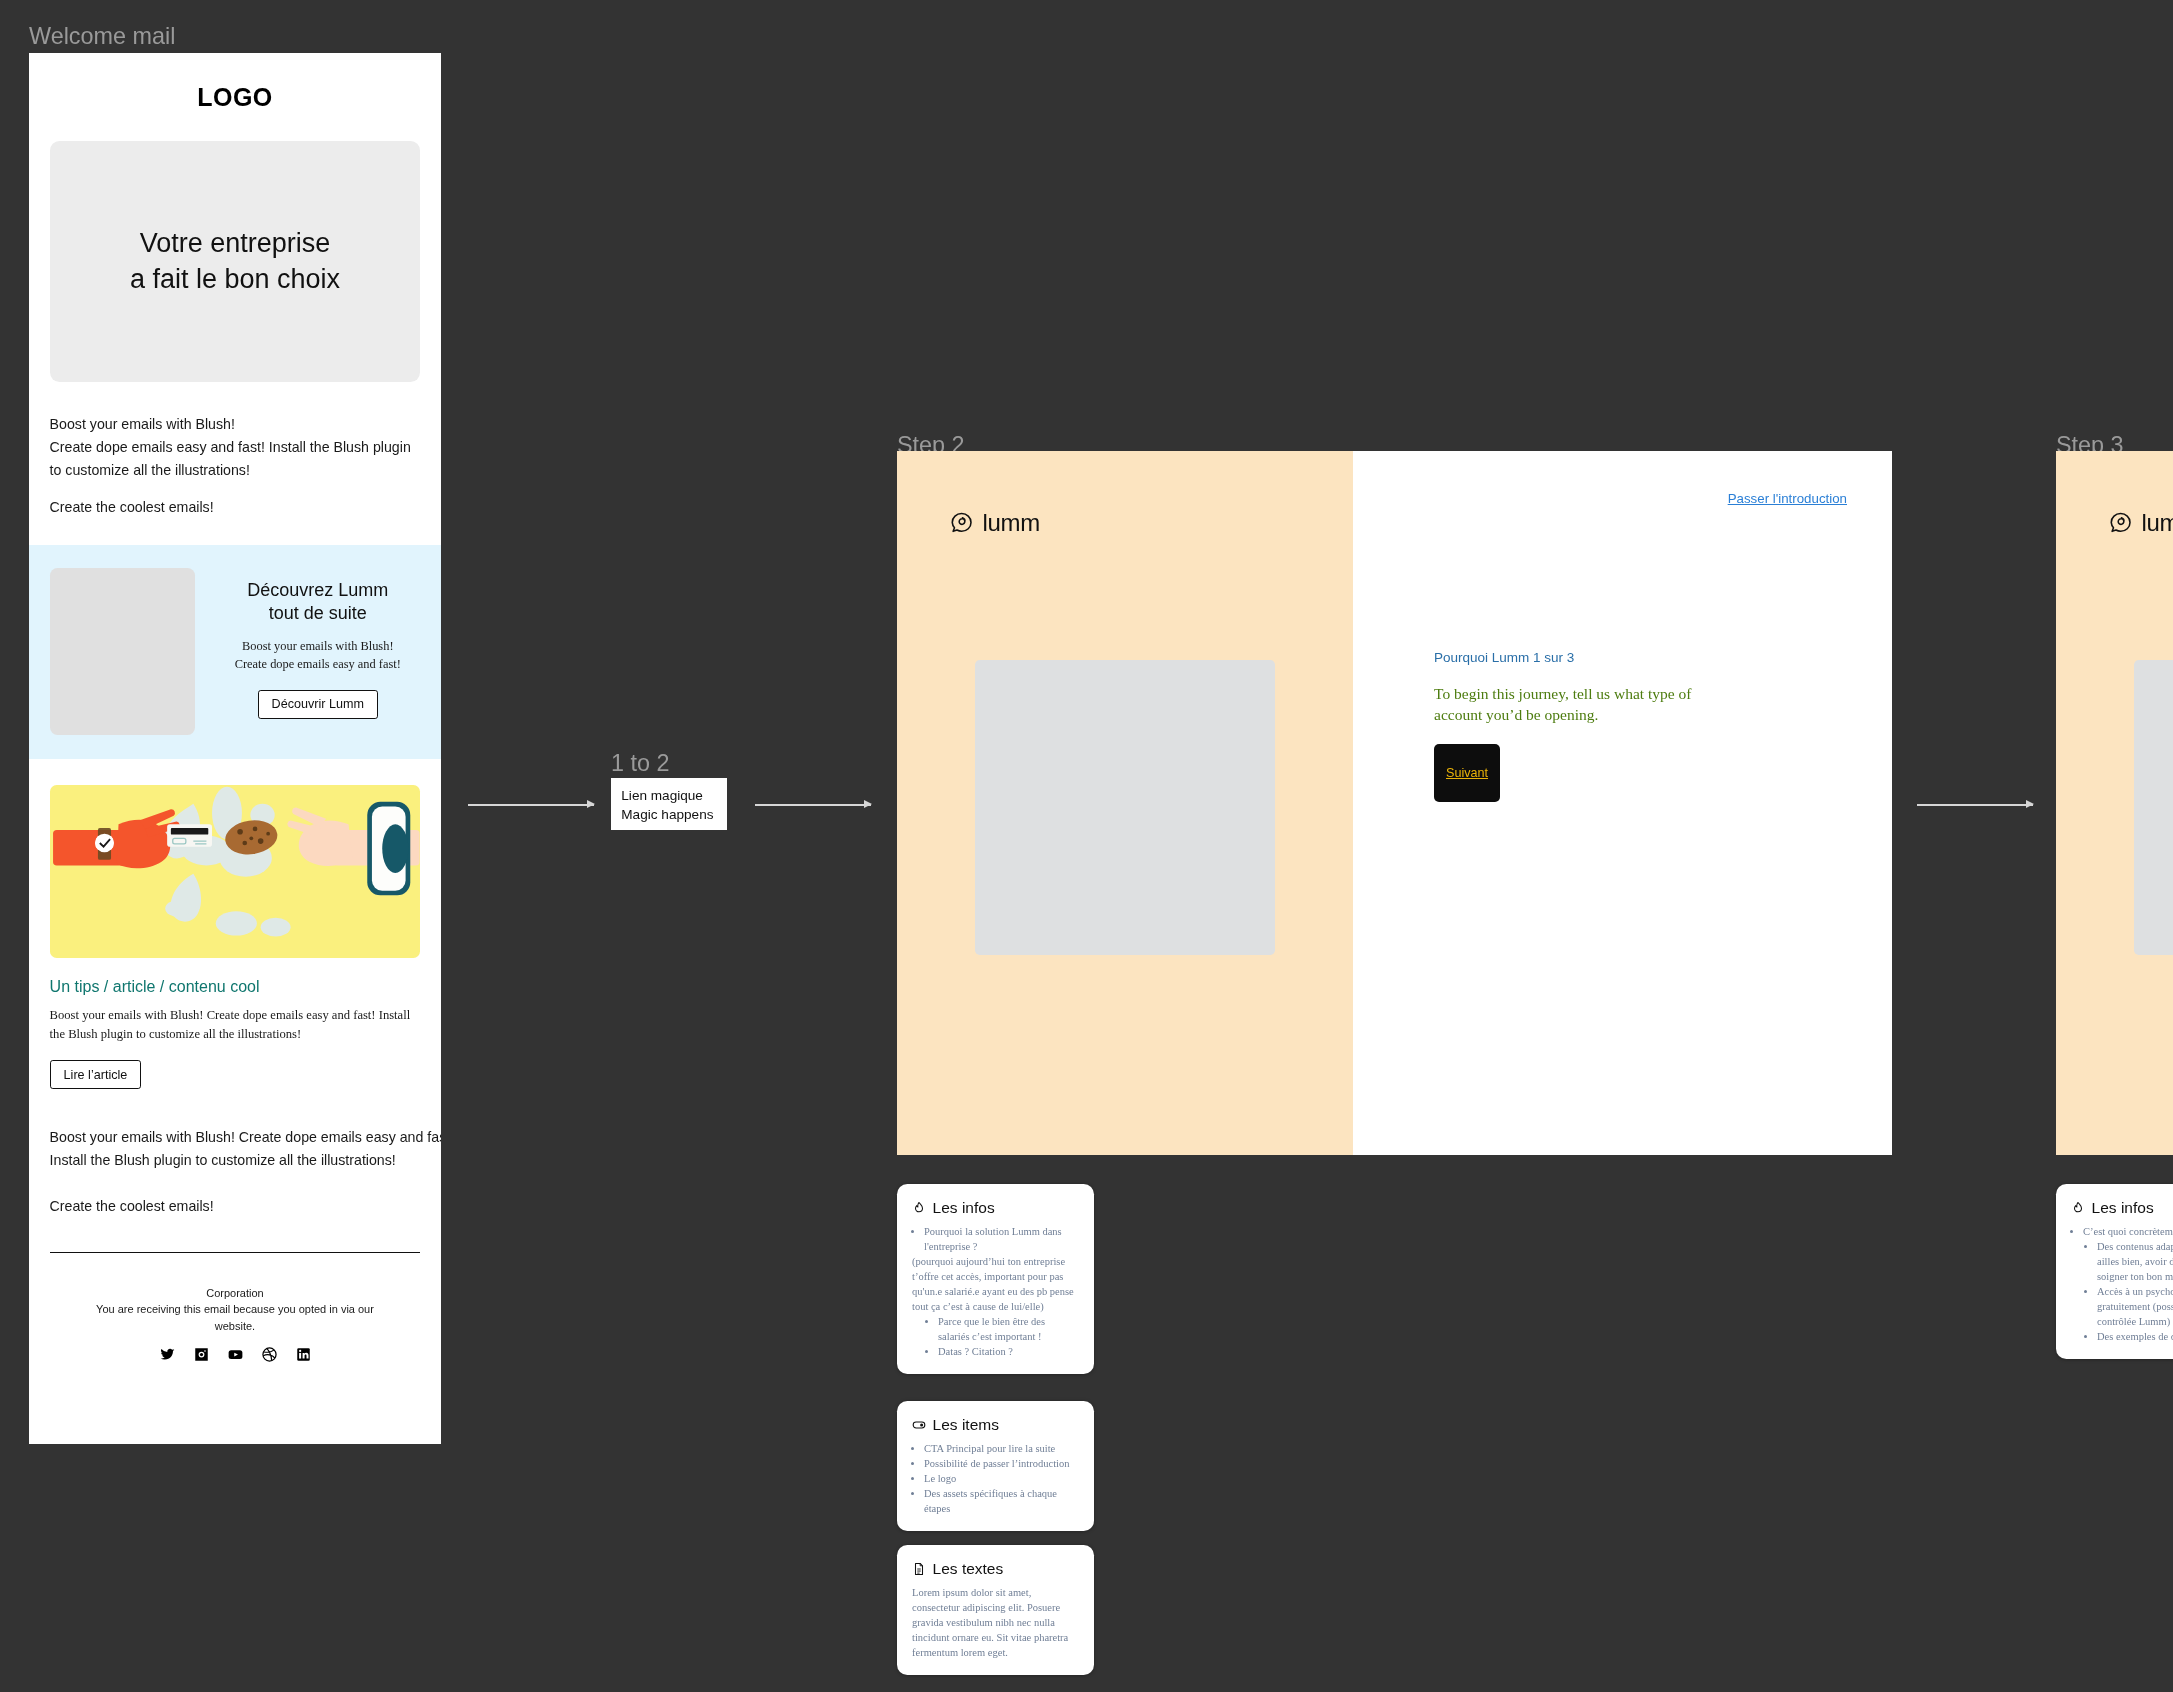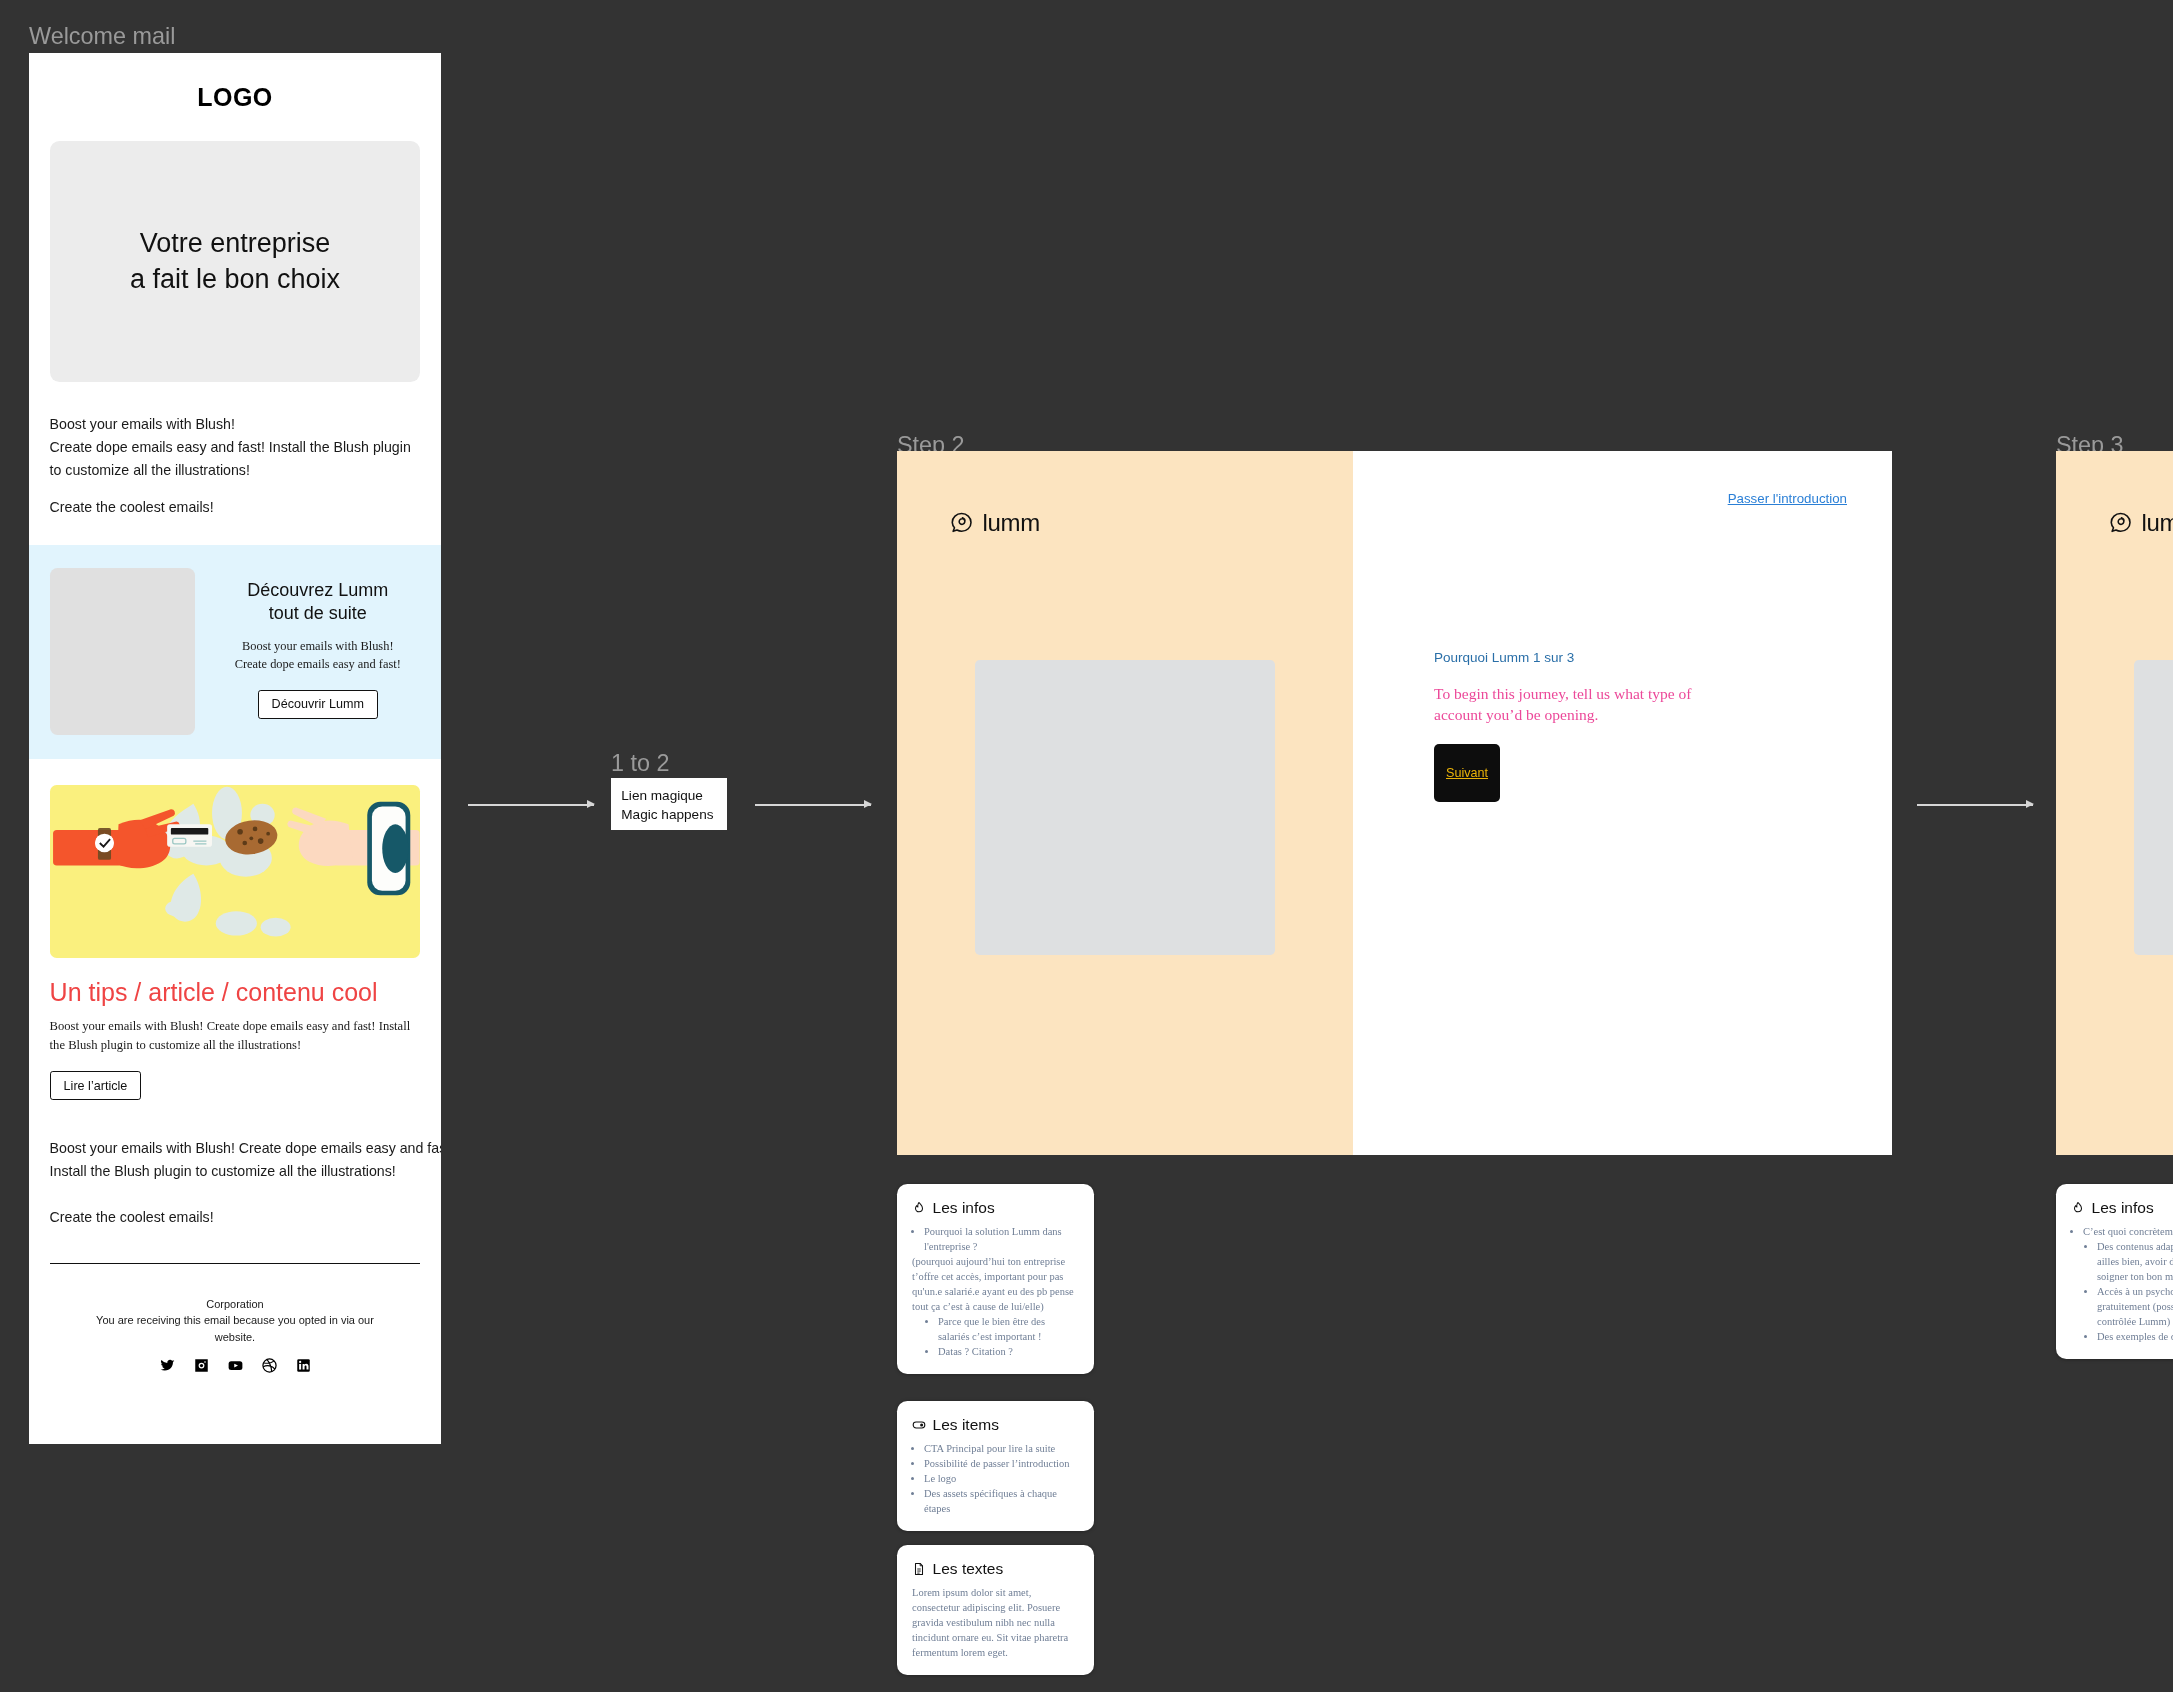--- a/index.html
+++ b/index.html
@@ -72,21 +72,21 @@
     display: inline-block; margin-top: 16px;
     padding: 6.6px 13px; border: 0.9px solid #111; background: #fff;
     font-size: 12.6px; color: #111; border-radius: 2.8px;
   }
 
   .illus-wrap { margin: 26px 20.6px 0 20.6px; }
   .illus {
     width: 100%; height: 173px; border-radius: 6.6px;
     background: #faf07e; position: relative; overflow: hidden;
   }
-  .article-title { margin: 20.6px 20.6px 0 20.6px; font-size: 25px; color: #ef4444; }
+  .article-title { margin: 20.6px 20.6px 0 20.6px; font-size: 16px; color: #0f766e; }
   .article-body {
     margin: 10.3px 20.6px 0 20.6px; font-size: 12.6px; line-height: 1.5;
     color: #1a1a1a; font-family: "Liberation Serif", serif;
   }
   .article-btn-wrap { margin: 16px 20.6px 0 20.6px; }
 
   .mail-tail {
     margin: 37px 20.6px 0 20.6px; font-size: 14.2px;
     line-height: 1.62; color: #1a1a1a; white-space: nowrap;
   }
@@ -136,21 +136,21 @@
   .panel-right { flex: 1; position: relative; background: #fff; }
   .skip-link {
     position: absolute; right: 45px; top: 40px;
     font-size: 13.3px; color: #2a7fd6;
   }
   .right-inner { position: absolute; left: 81px; top: 199px; width: 394px; }
   .eyebrow { font-size: 13.5px; color: #2a6fa8; }
   .big-head { margin-top: 10.3px; font-size: 36px; line-height: 1.12; color: #111; letter-spacing:-0.4px; }
   .sub-para {
     margin-top: 18px; font-size: 15.5px; line-height: 1.36;
-    color: #ec4899; font-family: "Liberation Serif", serif;
+    color: #4d7c0f; font-family: "Liberation Serif", serif;
   }
   .btn-dark {
     display:inline-block; margin-top: 19px; background: #0d0d0d; color: #eab308;
     font-size: 12.6px; padding: 22px 12px; border-radius: 5px;
   }
 
   
   .note-card {
     position: absolute; width: 197px; background: #fff;
     border-radius: 10.3px; padding: 15px 15px 14px 15px;

